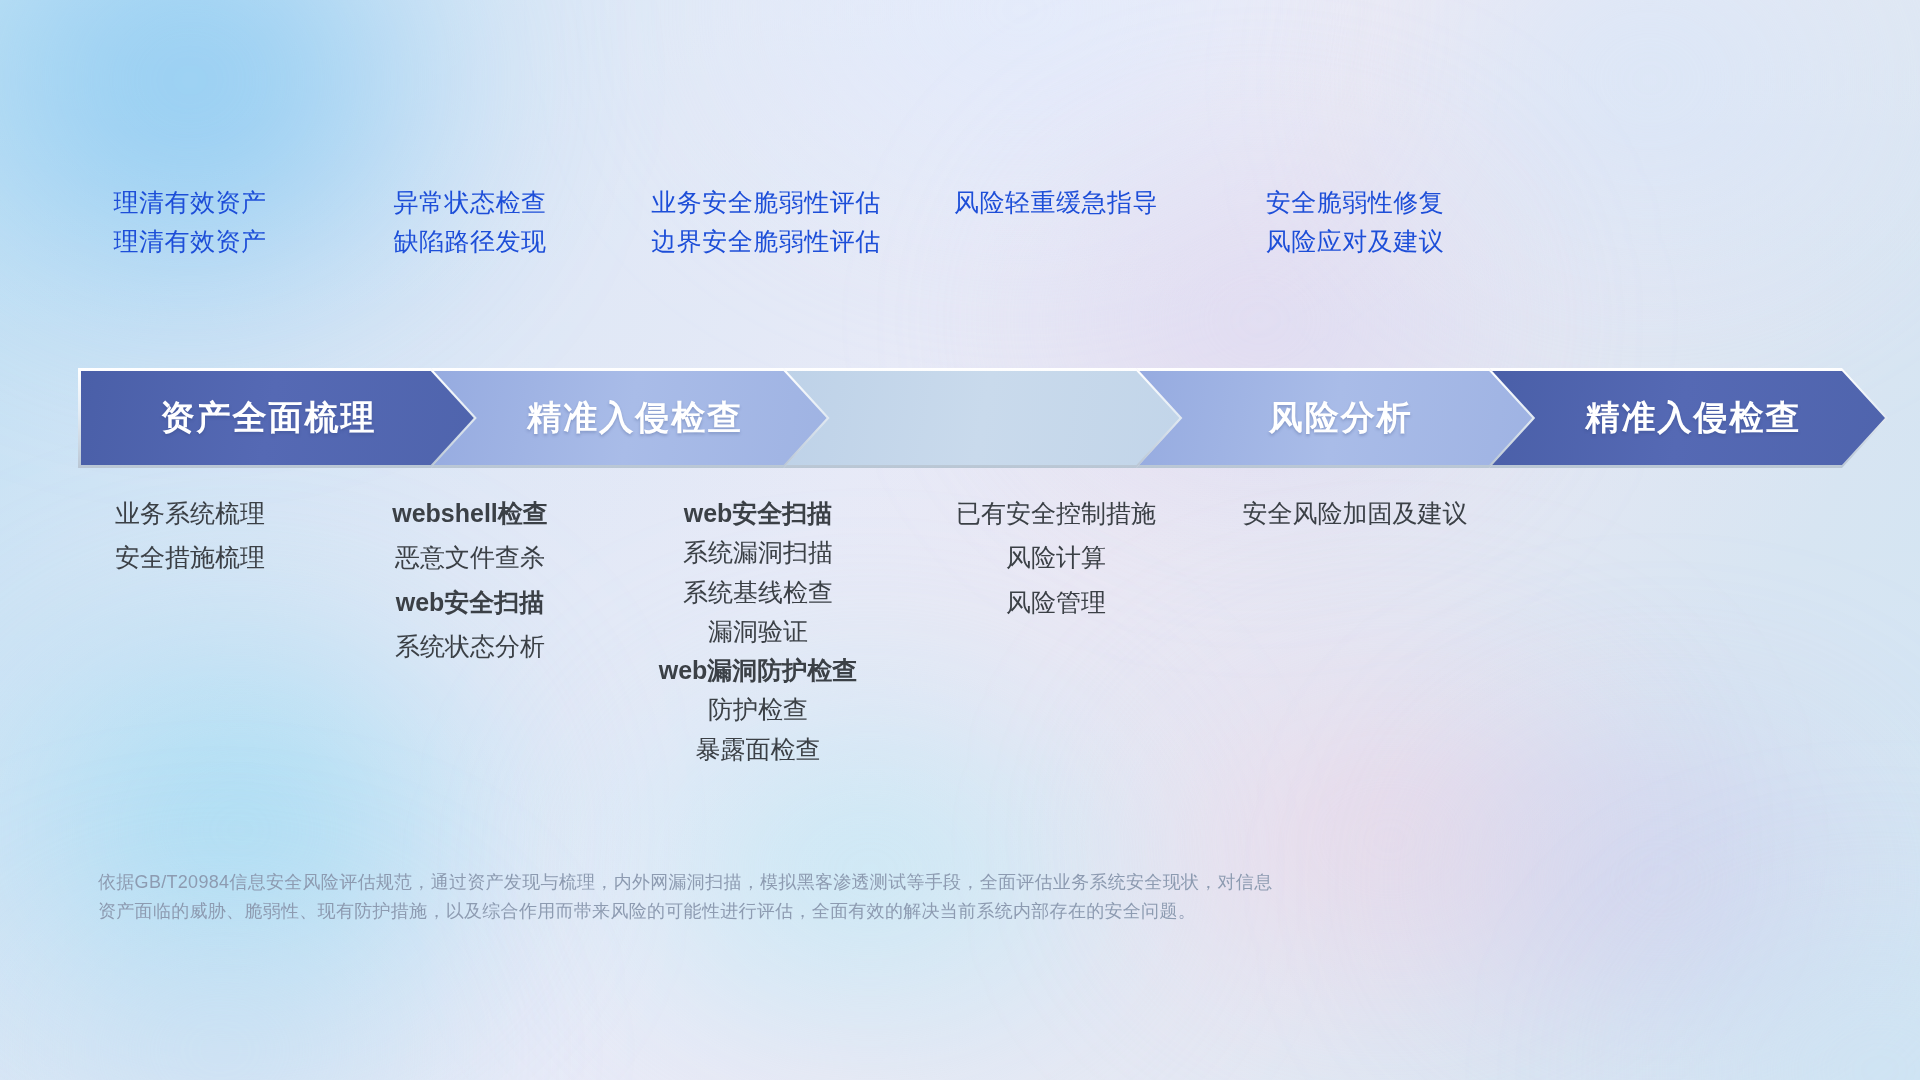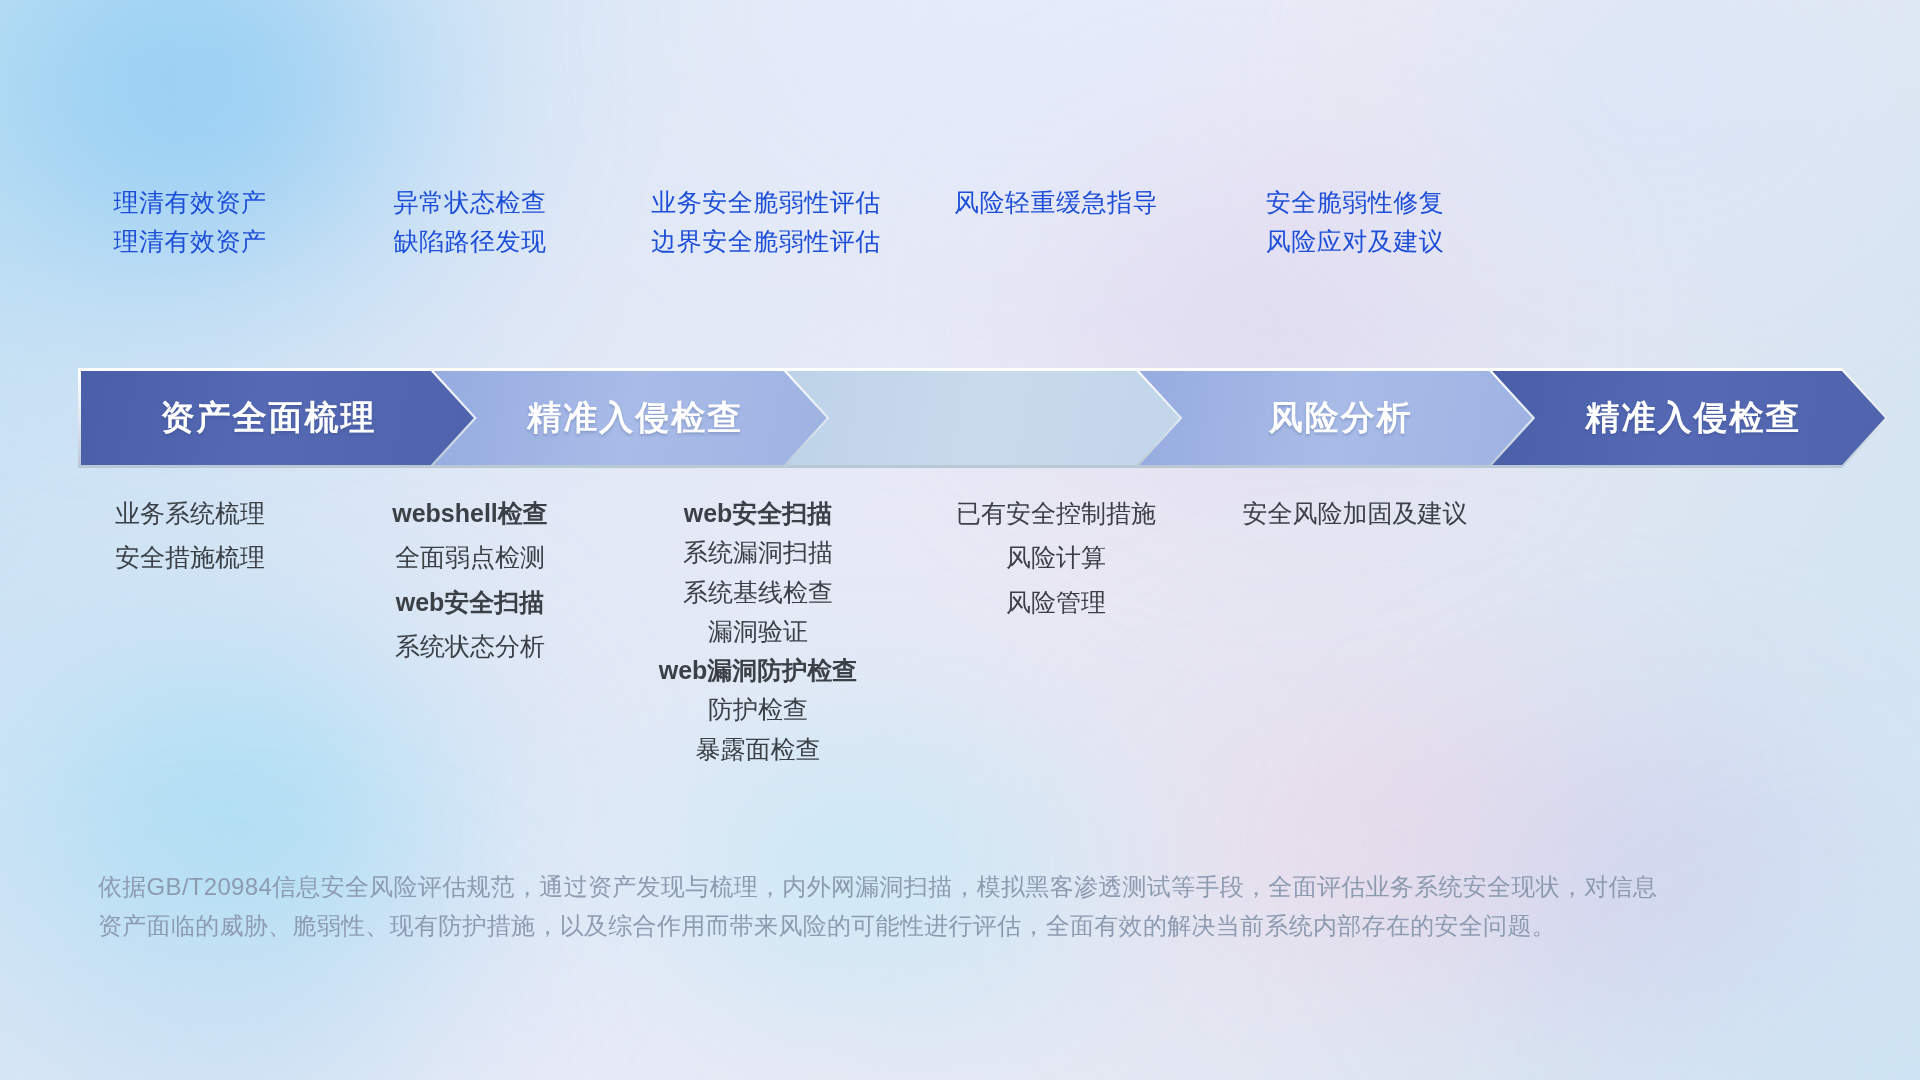--- a/index.html
+++ b/index.html
@@ -176,21 +176,21 @@
     white-space: nowrap;
   }
   .bot-line.em { font-weight: bold; }
 
   
   .footer {
     position: absolute;
     left: 98px;
     top: 868px;
     width: 1700px;
-    font-size: 24px;
+    font-size: 18px;
     line-height: 1.62;
     color: #8d9bb1;
     letter-spacing: 0.3px;
   }
   .footer-line { display: block; }
 </style>
 </head>
 <body>
 
 <div class="bg-root">
@@ -258,21 +258,21 @@
       </div>
     </div>
 
   <div class="bot-row" id="bot-row">
       <div class="bot-col" style="position: absolute; left: -10px; width: 400px;">
         <div class="bot-line">业务系统梳理</div>
         <div class="bot-line">安全措施梳理</div>
       </div>
       <div class="bot-col" style="position: absolute; left: 270px; width: 400px;">
         <div class="bot-line em">webshell检查</div>
-        <div class="bot-line">全面弱点检测</div>
+        <div class="bot-line">恶意文件查杀</div>
         <div class="bot-line em">web安全扫描</div>
         <div class="bot-line">系统状态分析</div>
       </div>
       <div class="bot-col" style="position: absolute; left: 558px; width: 400px; gap: 13px;">
         <div class="bot-line em">web安全扫描</div>
         <div class="bot-line">系统漏洞扫描</div>
         <div class="bot-line">系统基线检查</div>
         <div class="bot-line">漏洞验证</div>
         <div class="bot-line em">web漏洞防护检查</div>
         <div class="bot-line">防护检查</div>

